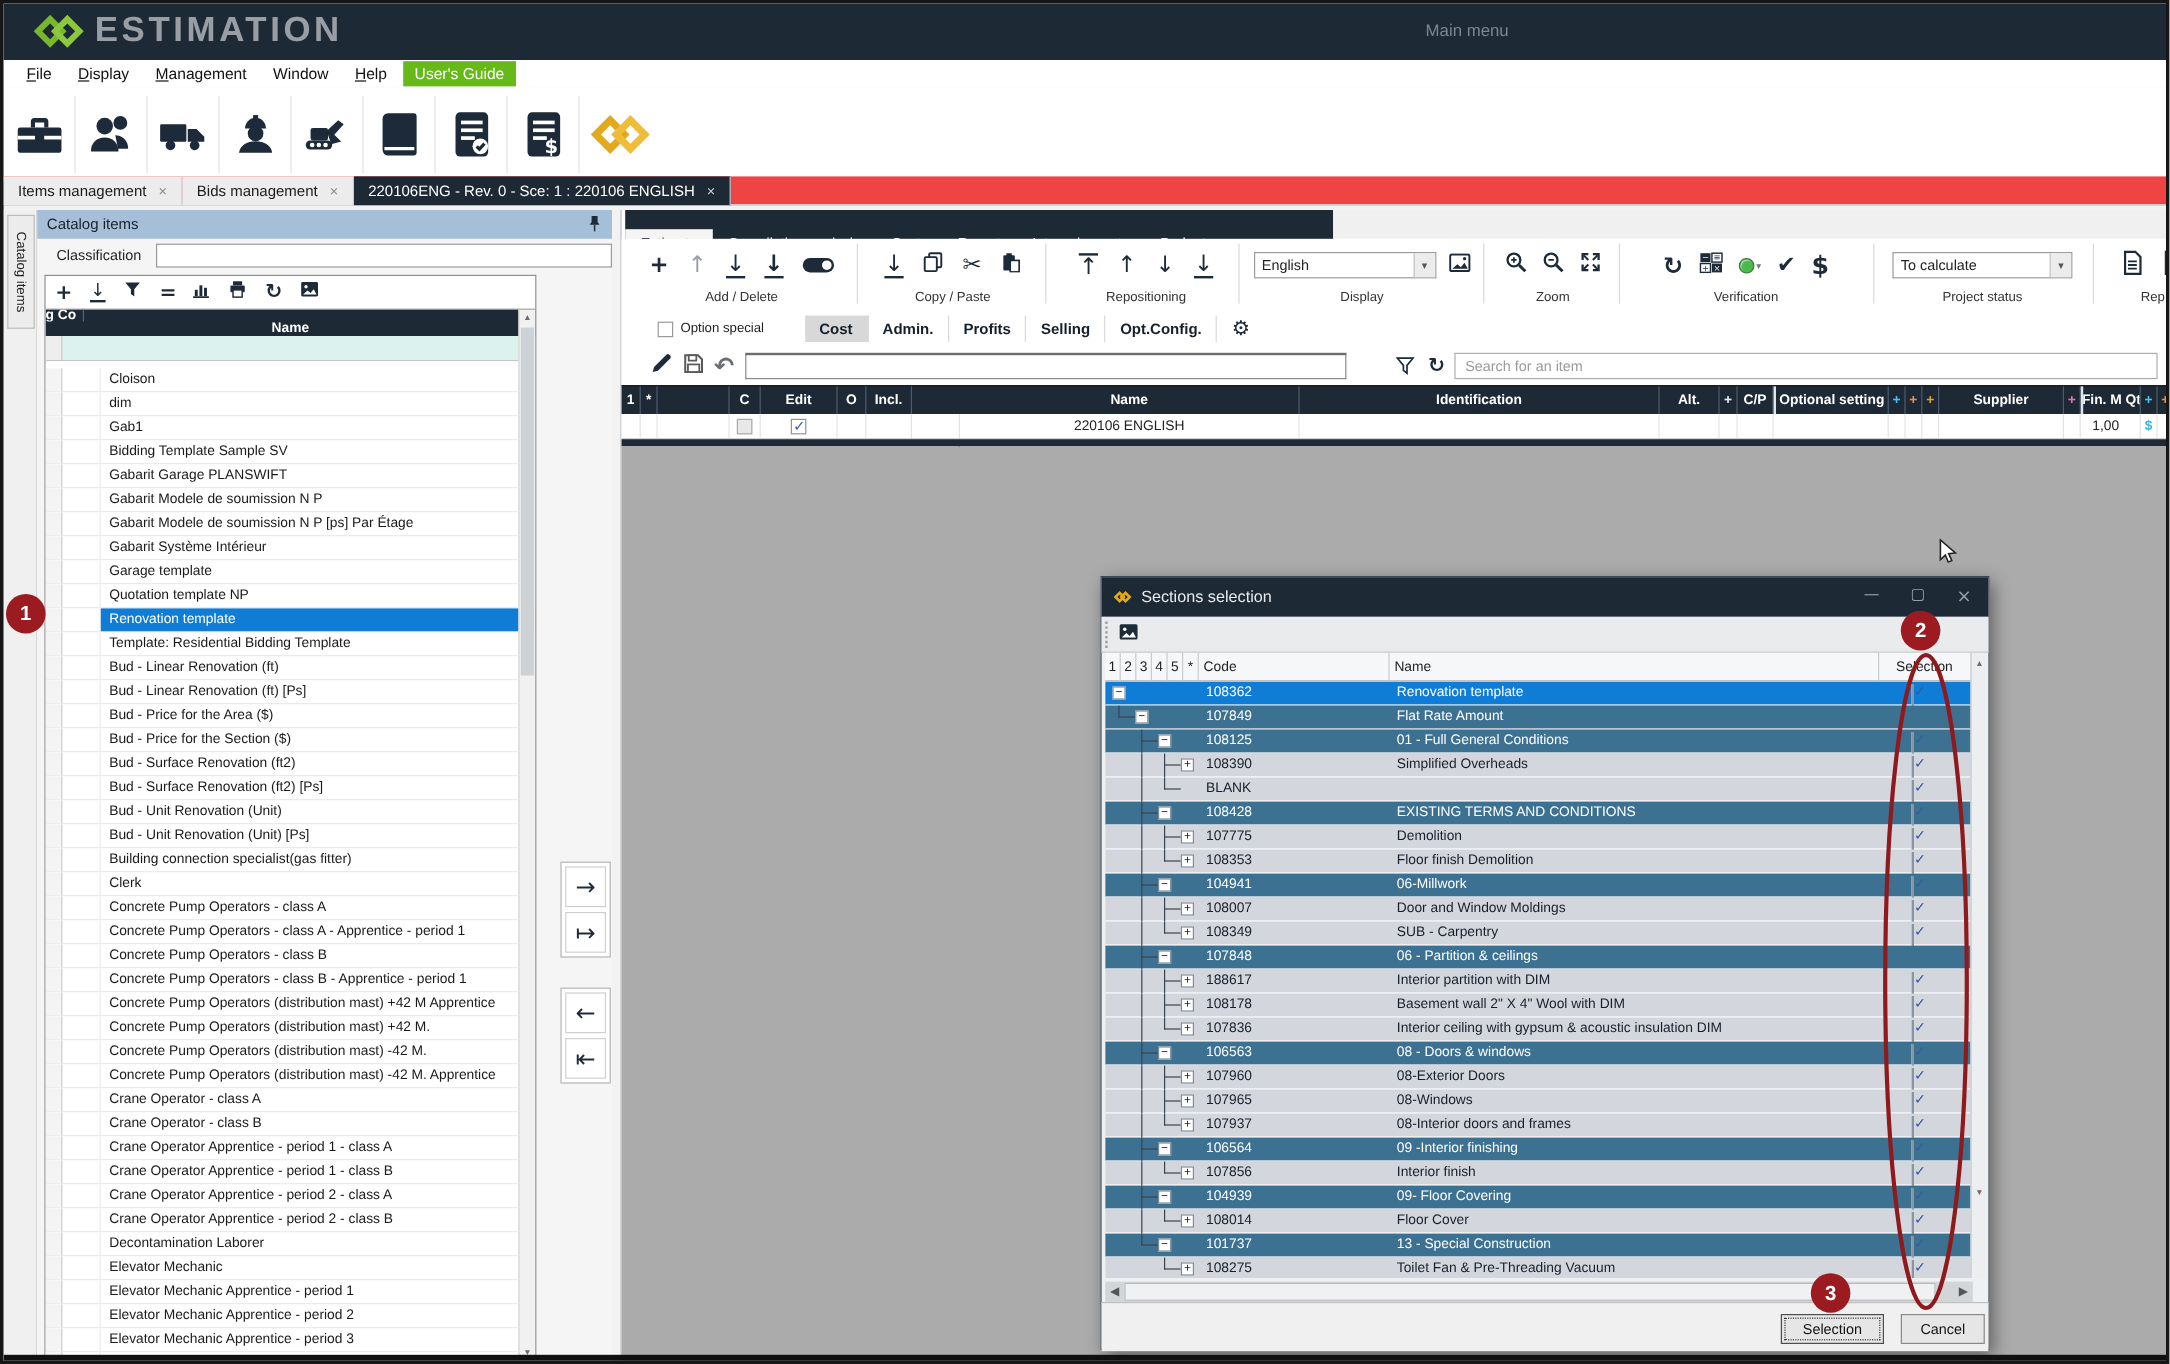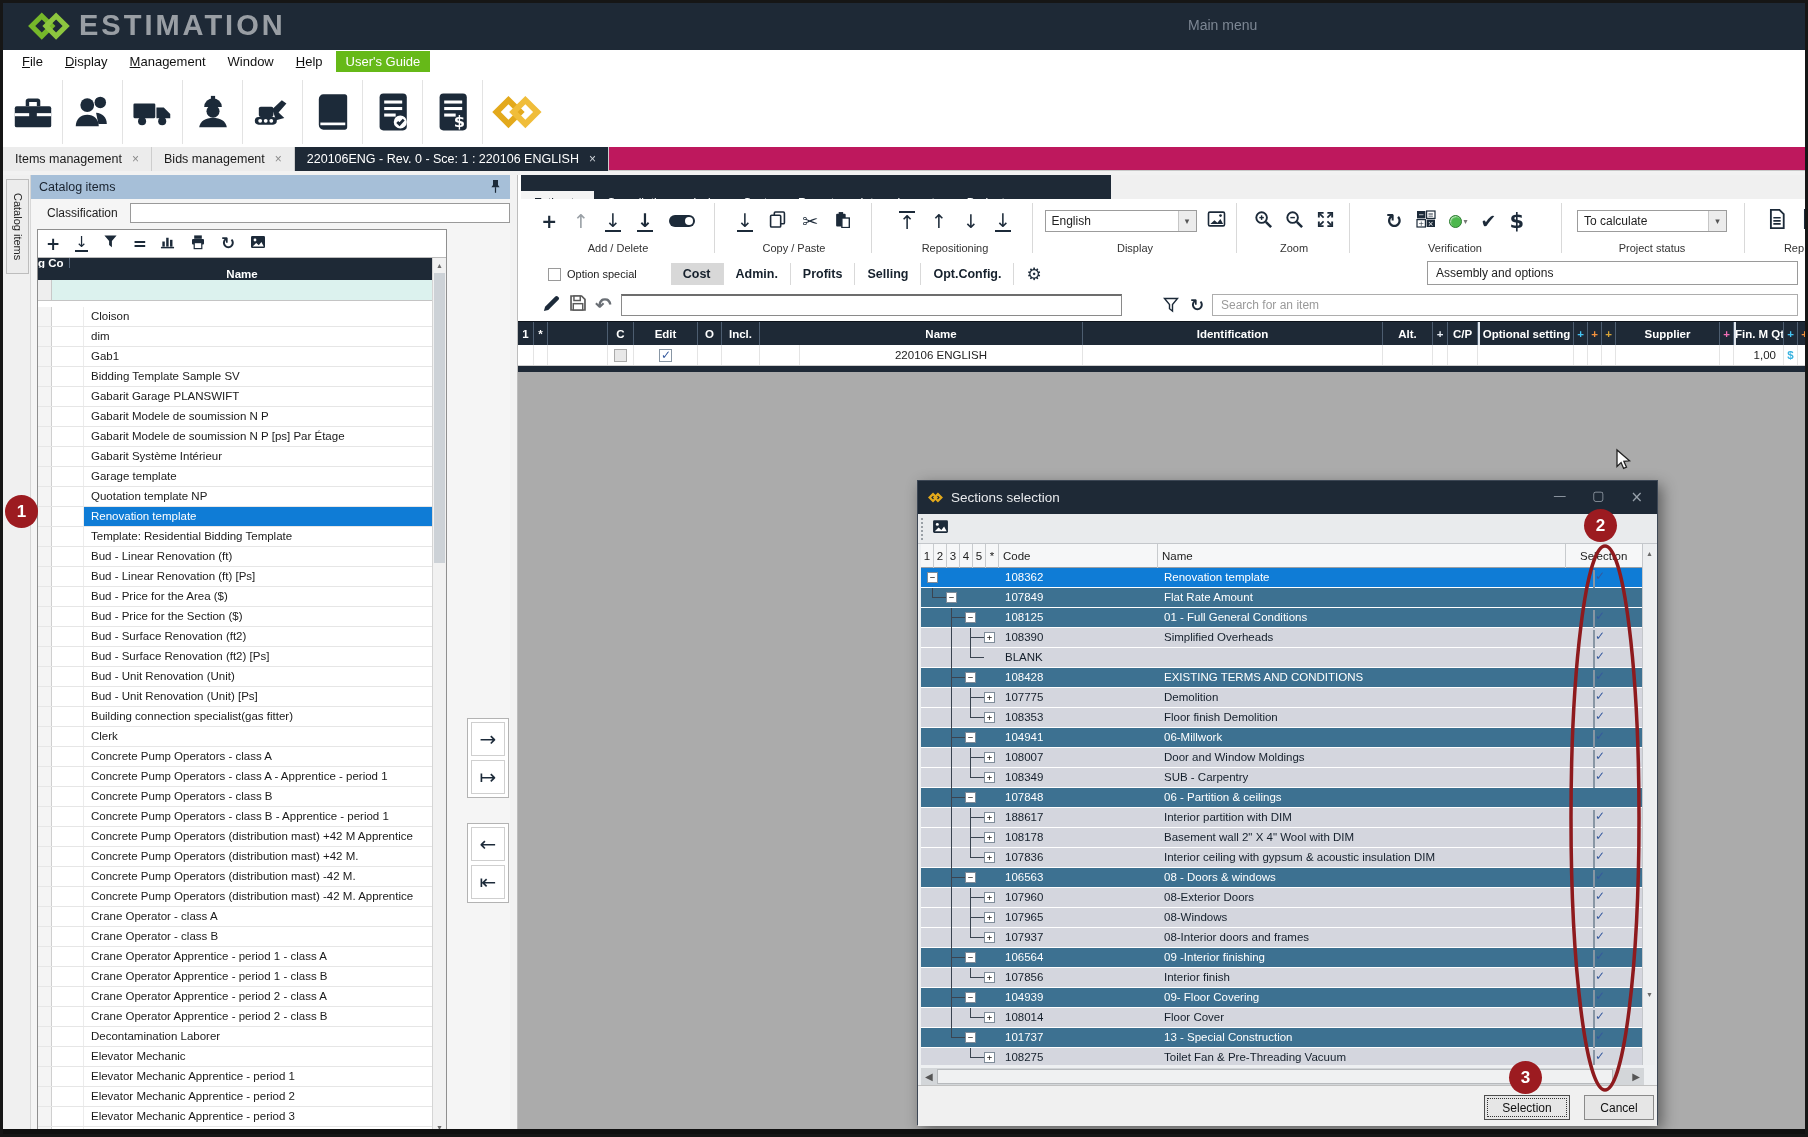--- a/index.html
+++ b/index.html
@@ -17,21 +17,21 @@
   .menu-item { font-size:13px; color:#111; padding:2px 9px; }
   .menu-item.green { background:#66b918; color:#fff; padding:3px 10px; }
   .menu-item u { text-decoration:underline; }
 
   
   .apptools { position:absolute; left:0; top:70px; width:100%; height:78px; background:#fff; display:flex; align-items:center; }
   .bigbtn { width:60px; height:64px; display:flex; align-items:center; justify-content:center; border-right:1px solid #e3e3e3; }
   .bigbtn:last-child { border-right:none; }
 
   
-  .tabrow { position:absolute; left:0; top:144px; width:100%; height:24px; background:#be185d; border-bottom:1px solid #c9c9c9; display:flex; }
+  .tabrow { position:absolute; left:0; top:144px; width:100%; height:24px; background:#ef4444; border-bottom:1px solid #c9c9c9; display:flex; }
   .wtab { height:24px; display:flex; align-items:center; gap:10px; padding:0 12px; font-size:12.5px; background:#ececec; border-right:1px solid #cdcdcd; color:#1a1a1a; }
   .wtab .x { color:#8a8a8a; font-size:12px; }
   .wtab.active { background:#1e2936; color:#fff; }
   .wtab.active .x { color:#cfd4da; }
 
   
   .sidestrip { position:absolute; left:0; top:172px; width:28px; height:961px; background:#f0f0f0; border-right:1px solid #d7d7d7; }
   .striptab { position:absolute; left:3px; top:4px; width:23px; height:95px; background:#ececec; border:1px solid #bdbdbd; writing-mode:vertical-rl; font-size:11px; color:#222; display:flex; align-items:center; justify-content:center; }
 
   
@@ -687,21 +687,20 @@
         <span>Option special</span>
       </span>
       <span class="costtabs" id="cost-tabs">
           <span class="costtab active">Cost</span>
           <span class="costtab">Admin.</span>
           <span class="costtab">Profits</span>
           <span class="costtab">Selling</span>
           <span class="costtab">Opt.Config.</span>
         </span>
       <span class="gearbtn ic">⚙</span>
-      <span class="assembly">Assembly and options</span>
     </div>
 
     <div class="est-row3">
       <span class="edit-ic"><svg width="19" height="19" viewBox="0 0 16 16">
             <path class="dk" d="M1.6 14.4l1-3.6L11.2 2.2a1.5 1.5 0 0 1 2.1 0l.6.6a1.5 1.5 0 0 1 0 2.1L5.3 13.5z"></path>
           </svg></span>
       <span class="edit-ic" style="margin-left:0"><svg width="18" height="18" viewBox="0 0 16 16">
             <path d="M1.8 1.8h9.4l3 3v9.4H1.8z" fill="#fff" stroke="#5a5a5a" stroke-width="1.5"></path>
             <rect x="4.4" y="1.8" width="5.6" height="4" fill="#fff" stroke="#5a5a5a" stroke-width="1.3"></rect>
             <rect x="3.8" y="8.6" width="8.4" height="5.6" fill="#fff" stroke="#5a5a5a" stroke-width="1.3"></rect>
@@ -756,21 +755,21 @@
         <div class="ecell" style="width: 300px;"></div>
         <div class="ecell" style="width: 50px;"></div>
         <div class="ecell" style="width: 15px;"></div>
         <div class="ecell" style="width: 30px;"></div>
         <div class="ecell" style="width: 96px;"></div>
         <div class="ecell" style="width: 14px;"></div>
         <div class="ecell" style="width: 14px;"></div>
         <div class="ecell" style="width: 14px;"></div>
         <div class="ecell" style="width: 104px;"></div>
         <div class="ecell" style="width: 14px;"></div>
-        <div class="ecell" style="width: 50px; justify-content: flex-end; padding-right: 7px;">1,00</div>
+        <div class="ecell" style="width: 50px; justify-content: flex-end; padding-right: 17px;">1,00</div>
         <div class="ecell" style="width: 14px; color: rgb(59, 179, 224); font-weight: bold;">$</div>
         <div class="ecell" style="width: 14px;"></div>
       </div>
     <div class="darkstrip"></div>
     <div class="canvas-gray"></div>
   </div>
 
   <div class="dialog">
     <div class="dlg-title">
       <svg width="15" height="11" viewBox="0 0 40 26">

